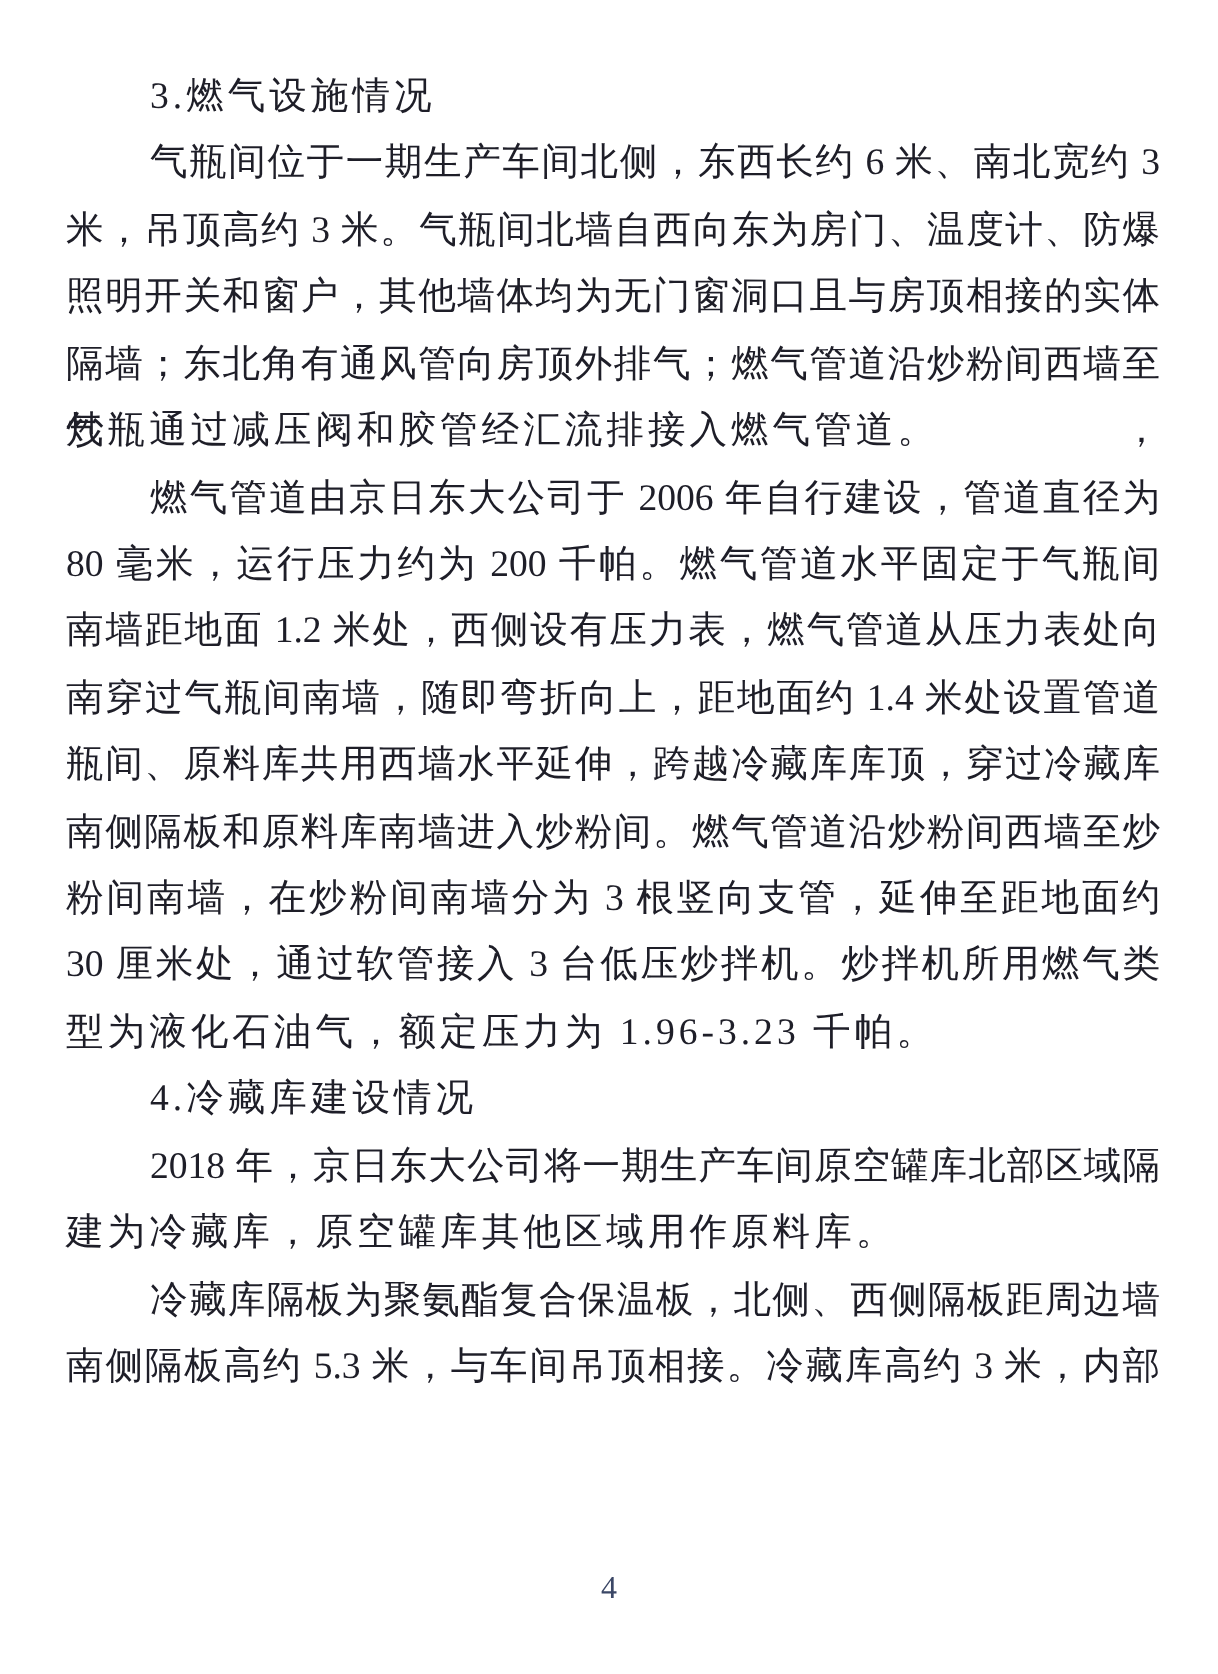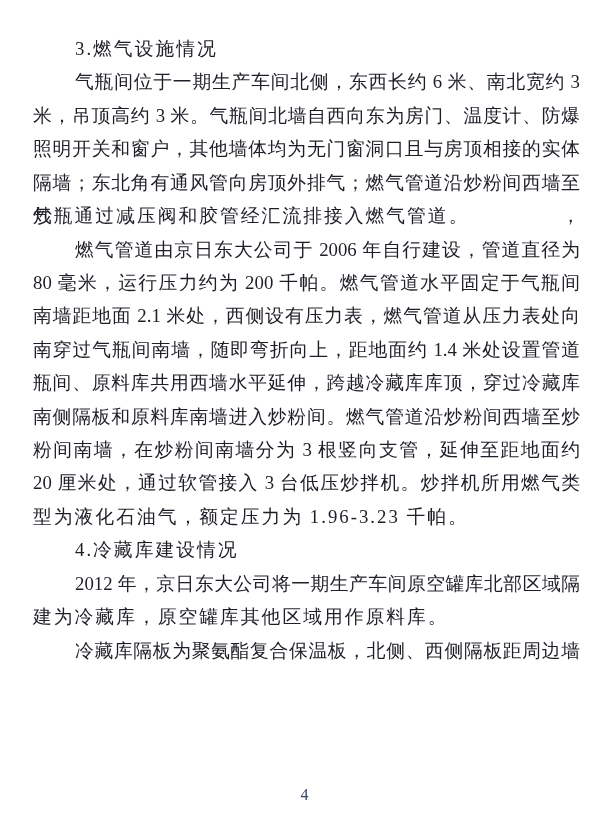--- a/index.html
+++ b/index.html
@@ -66,26 +66,27 @@
 <div class="page">
   <div class="content" style="color: rgb(30, 30, 40);">
       <div class="line indent">3.燃气设施情况</div>
       <div class="line justify indent">气瓶间位于一期生产车间北侧，东西长约 6 米、南北宽约 3</div>
       <div class="line justify">米，吊顶高约 3 米。气瓶间北墙自西向东为房门、温度计、防爆</div>
       <div class="line justify">照明开关和窗户，其他墙体均为无门窗洞口且与房顶相接的实体</div>
       <div class="line justify">隔墙；东北角有通风管向房顶外排气；燃气管道沿炒粉间西墙至炒，</div>
       <div class="line">气瓶通过减压阀和胶管经汇流排接入燃气管道。</div>
       <div class="line justify indent">燃气管道由京日东大公司于 2006 年自行建设，管道直径为</div>
       <div class="line justify">80 毫米，运行压力约为 200 千帕。燃气管道水平固定于气瓶间</div>
-      <div class="line justify">南墙距地面 2.1 米处，西侧设有压力表，燃气管道从压力表处向</div>
+      <div class="line justify">南墙距地面 1.2 米处，西侧设有压力表，燃气管道从压力表处向</div>
       <div class="line justify">南穿过气瓶间南墙，随即弯折向上，距地面约 1.4 米处设置管道</div>
       <div class="line justify">瓶间、原料库共用西墙水平延伸，跨越冷藏库库顶，穿过冷藏库</div>
       <div class="line justify">南侧隔板和原料库南墙进入炒粉间。燃气管道沿炒粉间西墙至炒</div>
       <div class="line justify">粉间南墙，在炒粉间南墙分为 3 根竖向支管，延伸至距地面约</div>
-      <div class="line justify">20 厘米处，通过软管接入 3 台低压炒拌机。炒拌机所用燃气类</div>
+      <div class="line justify">30 厘米处，通过软管接入 3 台低压炒拌机。炒拌机所用燃气类</div>
       <div class="line">型为液化石油气，额定压力为 1.96-3.23 千帕。</div>
       <div class="line indent">4.冷藏库建设情况</div>
-      <div class="line justify indent">2012 年，京日东大公司将一期生产车间原空罐库北部区域隔</div>
+      <div class="line justify indent">2018 年，京日东大公司将一期生产车间原空罐库北部区域隔</div>
       <div class="line">建为冷藏库，原空罐库其他区域用作原料库。</div>
       <div class="line justify indent">冷藏库隔板为聚氨酯复合保温板，北侧、西侧隔板距周边墙</div>
+      <div class="line justify">南侧隔板高约 5.3 米，与车间吊顶相接。冷藏库高约 3 米，内部</div>
     </div>
   <div class="page-number" style="color: rgb(59, 71, 102);">4</div>
 </div>
 
 </body></html>

